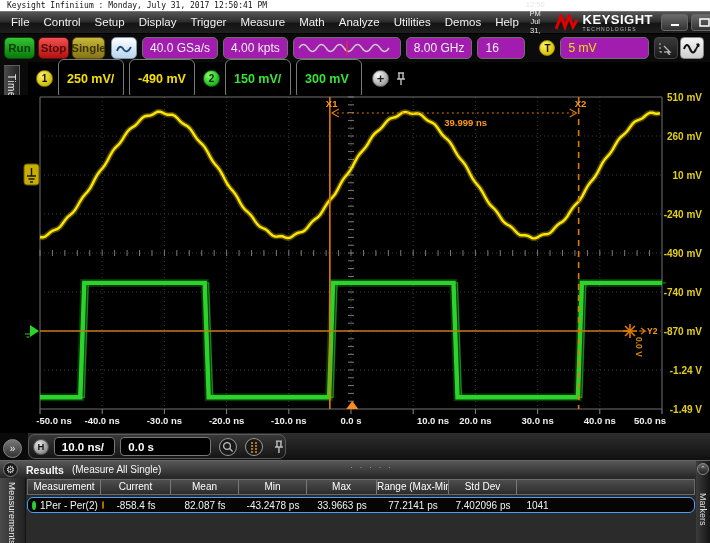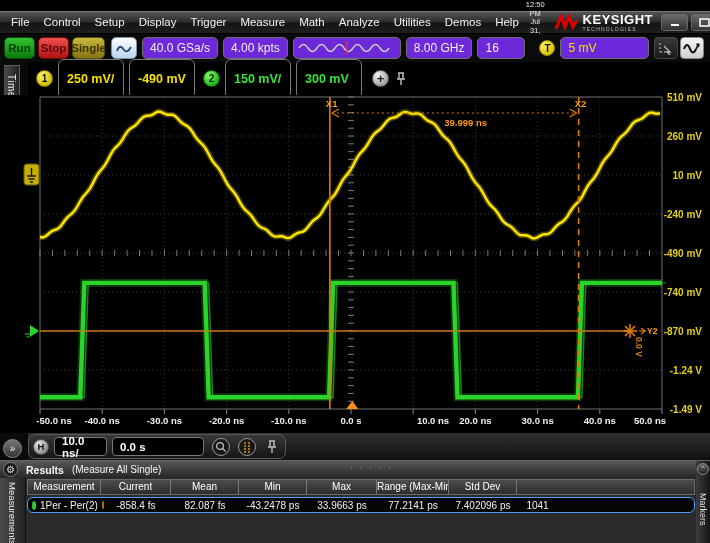--- a/index.html
+++ b/index.html
@@ -28,21 +28,21 @@
 
   
   .toolbar { position:absolute; left:0; top:34px; width:710px; height:28px; background:#0b0b0b;
     display:flex; align-items:center; }
   .tb-btn { height:22px; border-radius:5px; font-size:11.5px; font-weight:bold;
     display:flex; align-items:center; justify-content:center; border:1px solid #222; }
   .btn-run { width:31px; margin-left:4px; background:linear-gradient(#33c433,#0b7a0b); color:#063d06; border-color:#0a4a0a; }
   .btn-stop { width:31px; margin-left:3px; background:linear-gradient(#f05050,#b01212); color:#5a0606; border-color:#6a0b0b; }
   .btn-single { width:33px; margin-left:3px; background:linear-gradient(#c9b83a,#857414); color:#3d3404; border-color:#5a4f10; }
   .btn-wave { width:26px; margin-left:6px; background:linear-gradient(#ffffff,#b8d4ee); border-color:#7d94ad; }
-  .tb-box { height:22px; background:#6d28d9; border:1px solid #6f6f6f; border-radius:5px;
+  .tb-box { height:22px; background:#a21caf; border:1px solid #6f6f6f; border-radius:5px;
     color:#f0f0f0; font-size:12px; display:flex; align-items:center; padding:0 7px; margin-left:5px; }
   .tb-box.preview { width:108px; padding:0 3px; position:relative; }
   .tb-box.narrow { width:48px; }
   .tb-box.trig { color:#f4e000; }
   .t-badge { width:16px; height:16px; border-radius:50%; background:radial-gradient(circle at 35% 30%, #fff26a, #d8c505 70%);
     color:#1a1600; font-size:10px; font-weight:bold; display:flex; align-items:center; justify-content:center; margin-left:14px; border:1px solid #9a8c00;}
   .tb-right { margin-left:auto; display:flex; gap:2px; padding-right:6px; }
   .tb-icon { width:24px; height:22px; border:1px solid #444; border-radius:4px;
     display:flex; align-items:center; justify-content:center; background:linear-gradient(#3a3a3a,#191919); }
   .tb-icon.active { background:linear-gradient(#f5f5f5,#cfcfcf); border-color:#888; }
@@ -123,20 +123,21 @@
   .meas-led { width:9px; height:9px; border-radius:50%; border:2px solid #2ecc2e; background:#062; }
   .warn-dot { width:8px; height:8px; border-radius:50%; background:#f5b01a; border:1px solid #a87400; }
 
   .noselect { user-select:none; }
 </style>
 </head>
 <body>
 
 <div id="app" class="noselect">
 
+  <div class="titlebar">Keysight Infiniium : Monday, July 31, 2017 12:50:41 PM</div>
 
   <div class="menubar">
     <div class="menus">
 
     <span class="menu-item">File</span>
         <span class="menu-item">Control</span>
         <span class="menu-item">Setup</span>
         <span class="menu-item">Display</span>
         <span class="menu-item">Trigger</span>
         <span class="menu-item">Measure</span>
@@ -403,21 +404,21 @@
     <span class="marker-label" id="x1label" style="left: 325.852px; top: 3px;">X1</span>
     <span class="marker-label" id="x2label" style="left: 574.652px; top: 3px;">X2</span>
     <span class="marker-label" id="deltalabel" style="left: 444.252px; top: 22px;">39.999 ns</span>
     <span class="marker-label" id="y2label" style="font-size: 8.5px; left: 647px; top: 231px;">Y2</span>
     <span class="y2-value" id="y2value" style="left: 634px; top: 242px;">0.0 V</span>
   </div>
 
   <div class="hbar">
     <div class="hbar-group">
       <div class="h-badge">H</div>
-      <div class="h-box" style="width:53px">10.0 ns/</div>
+      <div class="h-box" style="width:62px">10.0 ns/</div>
       <div class="h-box wide">0.0 s</div>
       <div class="h-circle">
         <svg width="12" height="12" viewBox="0 0 12 12">
           <circle cx="5" cy="5" r="3.4" fill="none" stroke="#bbb" stroke-width="1.3"></circle>
           <line x1="7.6" y1="7.6" x2="10.6" y2="10.6" stroke="#bbb" stroke-width="1.4"></line>
         </svg>
       </div>
       <div class="h-circle">
         <svg width="12" height="12" viewBox="0 0 12 12">
           <g fill="#e8920a">

